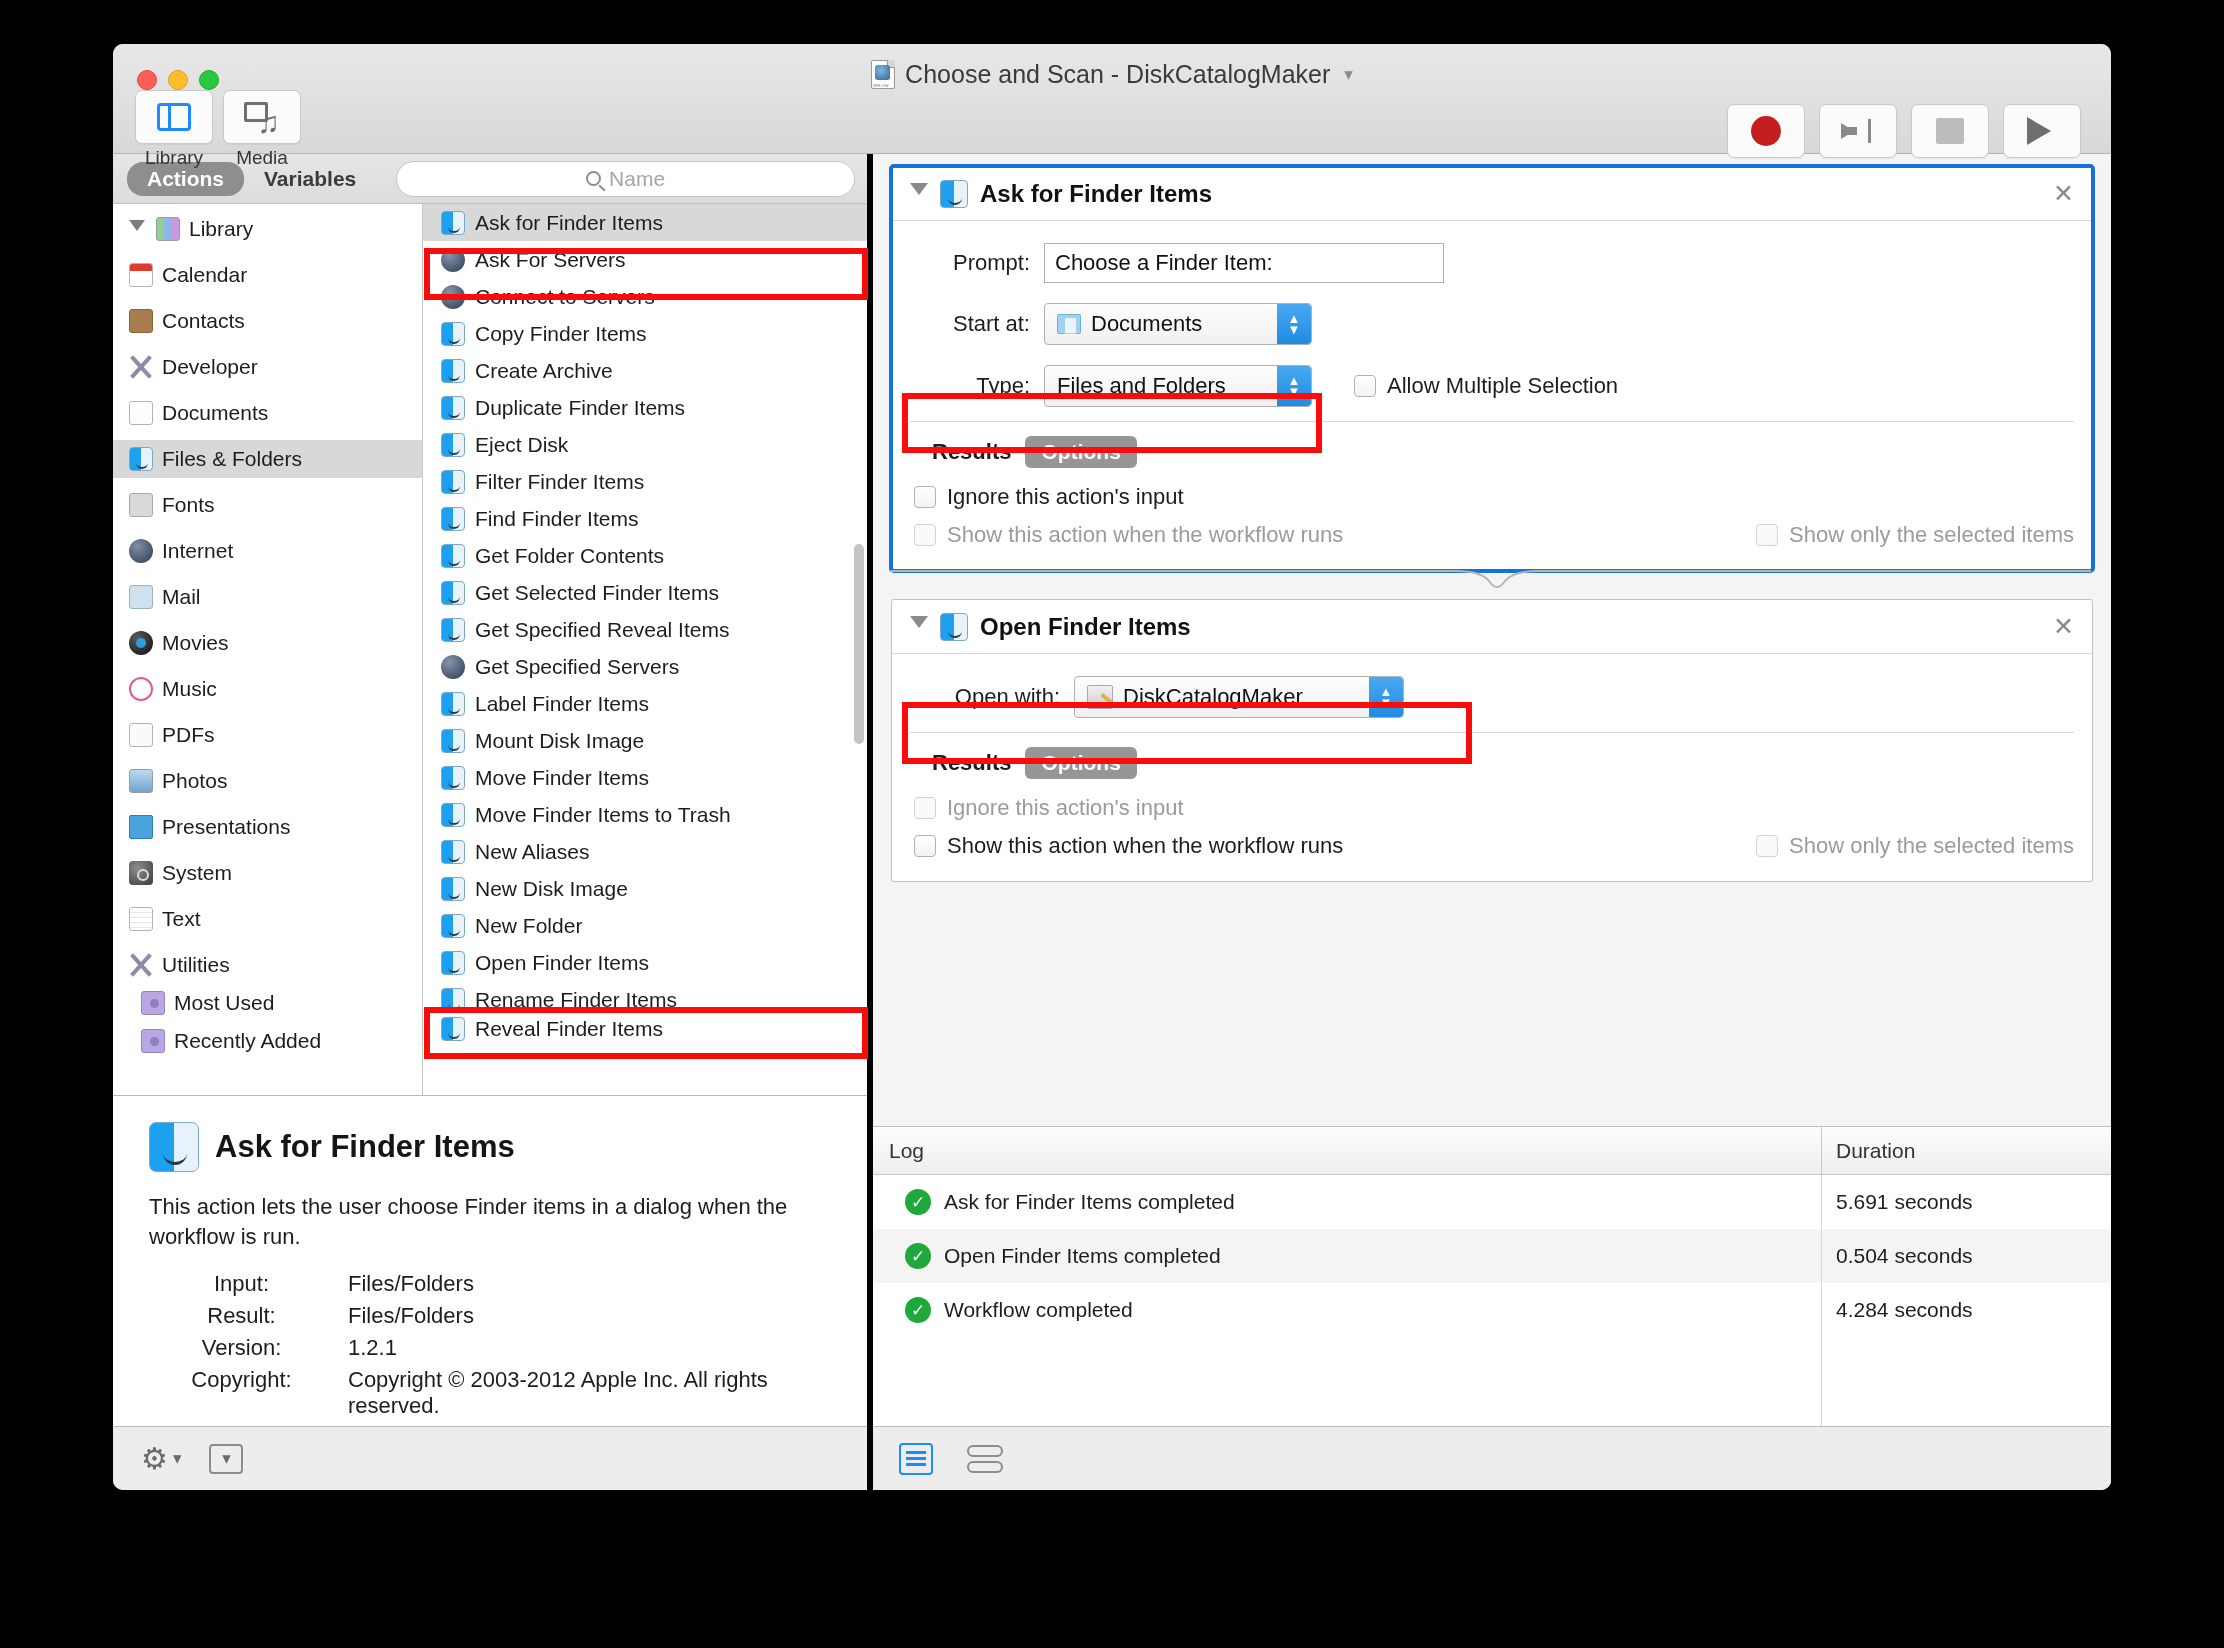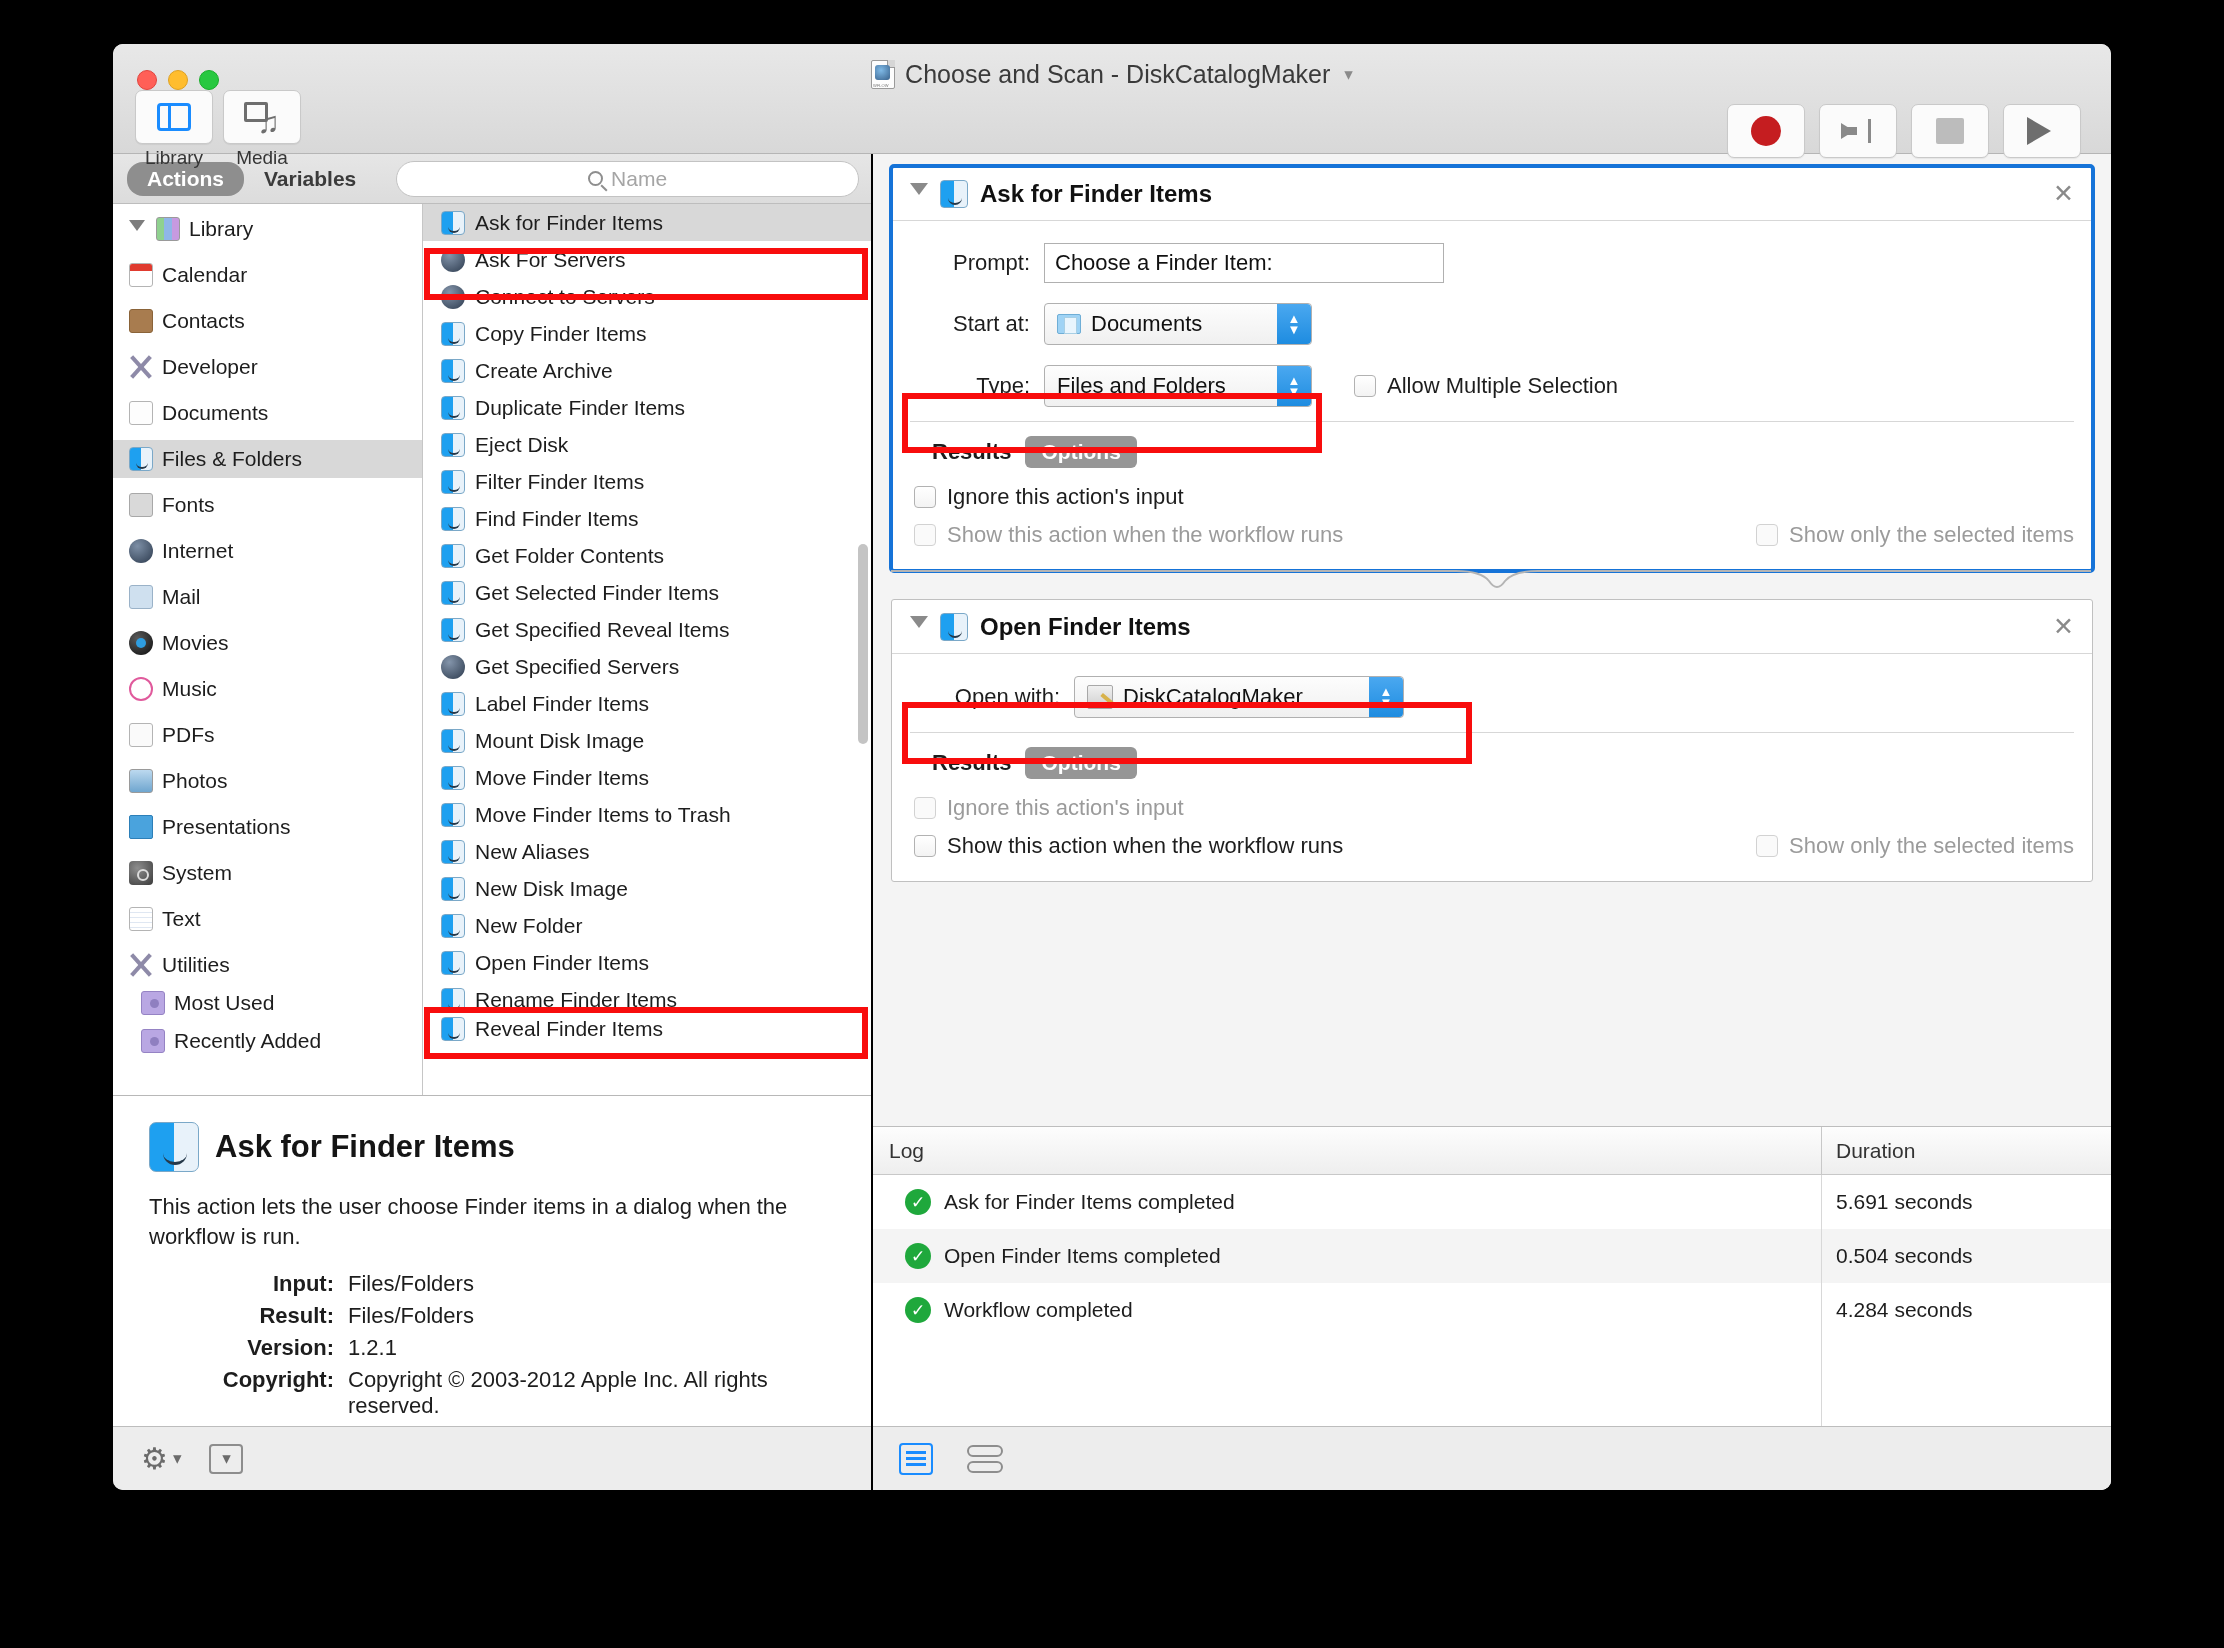--- a/index.html
+++ b/index.html
@@ -77,21 +77,21 @@
   .rec-dot{width:30px;height:30px;border-radius:50%;background:#c51d20;}
   .step-ico{position:relative;width:34px;height:24px;}
   .step-ico .arrow{position:absolute;left:0;top:4px;width:0;height:0;border:8px solid transparent;border-left:13px solid #8a8a8a;}
   .step-ico .bar2{position:absolute;left:2px;top:8px;width:14px;height:8px;background:#8a8a8a;}
   .step-ico .tick{position:absolute;right:4px;top:0;width:3px;height:24px;background:#8a8a8a;}
   .stop-sq{width:28px;height:26px;background:#bcbcbc;border-radius:2px;}
   .run-tri{width:0;height:0;border:14px solid transparent;border-left:24px solid #6e6e6e;margin-left:8px;}
 
   
   .body { flex:1; display:flex; min-height:0; }
-  .left-col { width:760px; flex:0 0 760px; display:flex; flex-direction:column; border-right:2px solid #000000; }
+  .left-col { width:760px; flex:0 0 760px; display:flex; flex-direction:column; border-right:6px solid #000000; }
 
   
   .tabrow {
     height:50px;flex:0 0 50px;display:flex;align-items:center;
     background:linear-gradient(#e6e6e6,#dcdcdc);border-bottom:1px solid #bdbdbd;
     padding-left:14px; gap:6px;
   }
   .seg { display:flex; }
   .seg-btn{
     font-size:21px;font-weight:bold;padding:5px 20px;border-radius:16px;color:#3b3b3b;
@@ -150,21 +150,21 @@
 
   
   .info{height:330px;flex:0 0 330px;background:#fff;padding:26px 30px 0 36px;}
   .info-head{display:flex;align-items:center;gap:16px;}
   .info-ico{width:50px;height:50px;border-radius:7px;background:linear-gradient(90deg,#1ea0f0 0 50%,#e8f2fa 50% 100%);border:1px solid #7aa8c8;position:relative;}
   .info-ico:after{content:"";position:absolute;left:13px;top:28px;width:24px;height:11px;border-bottom:3px solid #26394a;border-radius:0 0 14px 14px;}
   .info-title{font-size:31px;font-weight:bold;color:#151515;}
   .info-desc{margin-top:20px;font-size:22px;line-height:1.38;color:#1d1d1d;max-width:700px;}
   .meta{margin-top:18px;}
   .mrow{display:flex;font-size:22px;color:#1d1d1d;margin-bottom:6px;}
-  .mkey{width:185px;text-align:right;font-weight:bold;flex:0 0 185px;}
+  .mkey{width:185px;text-align:center;font-weight:normal;flex:0 0 185px;}
   .mval{margin-left:14px;max-width:470px;}
 
   
   .lbottom{height:64px;flex:0 0 64px;background:#ededed;border-top:1px solid #bdbdbd;display:flex;align-items:center;padding-left:28px;gap:28px;}
   .gear{font-size:30px;color:#6b6b6b;line-height:1;}
   .chev{font-size:17px;color:#6b6b6b;margin-left:5px;}
   .discl{width:34px;height:30px;border:2px solid #8d8d8d;border-radius:4px;display:flex;align-items:center;justify-content:center;font-size:17px;color:#6b6b6b;}
 
   
   .right-col{flex:1;display:flex;flex-direction:column;min-width:0;background:#f4f4f4;}

